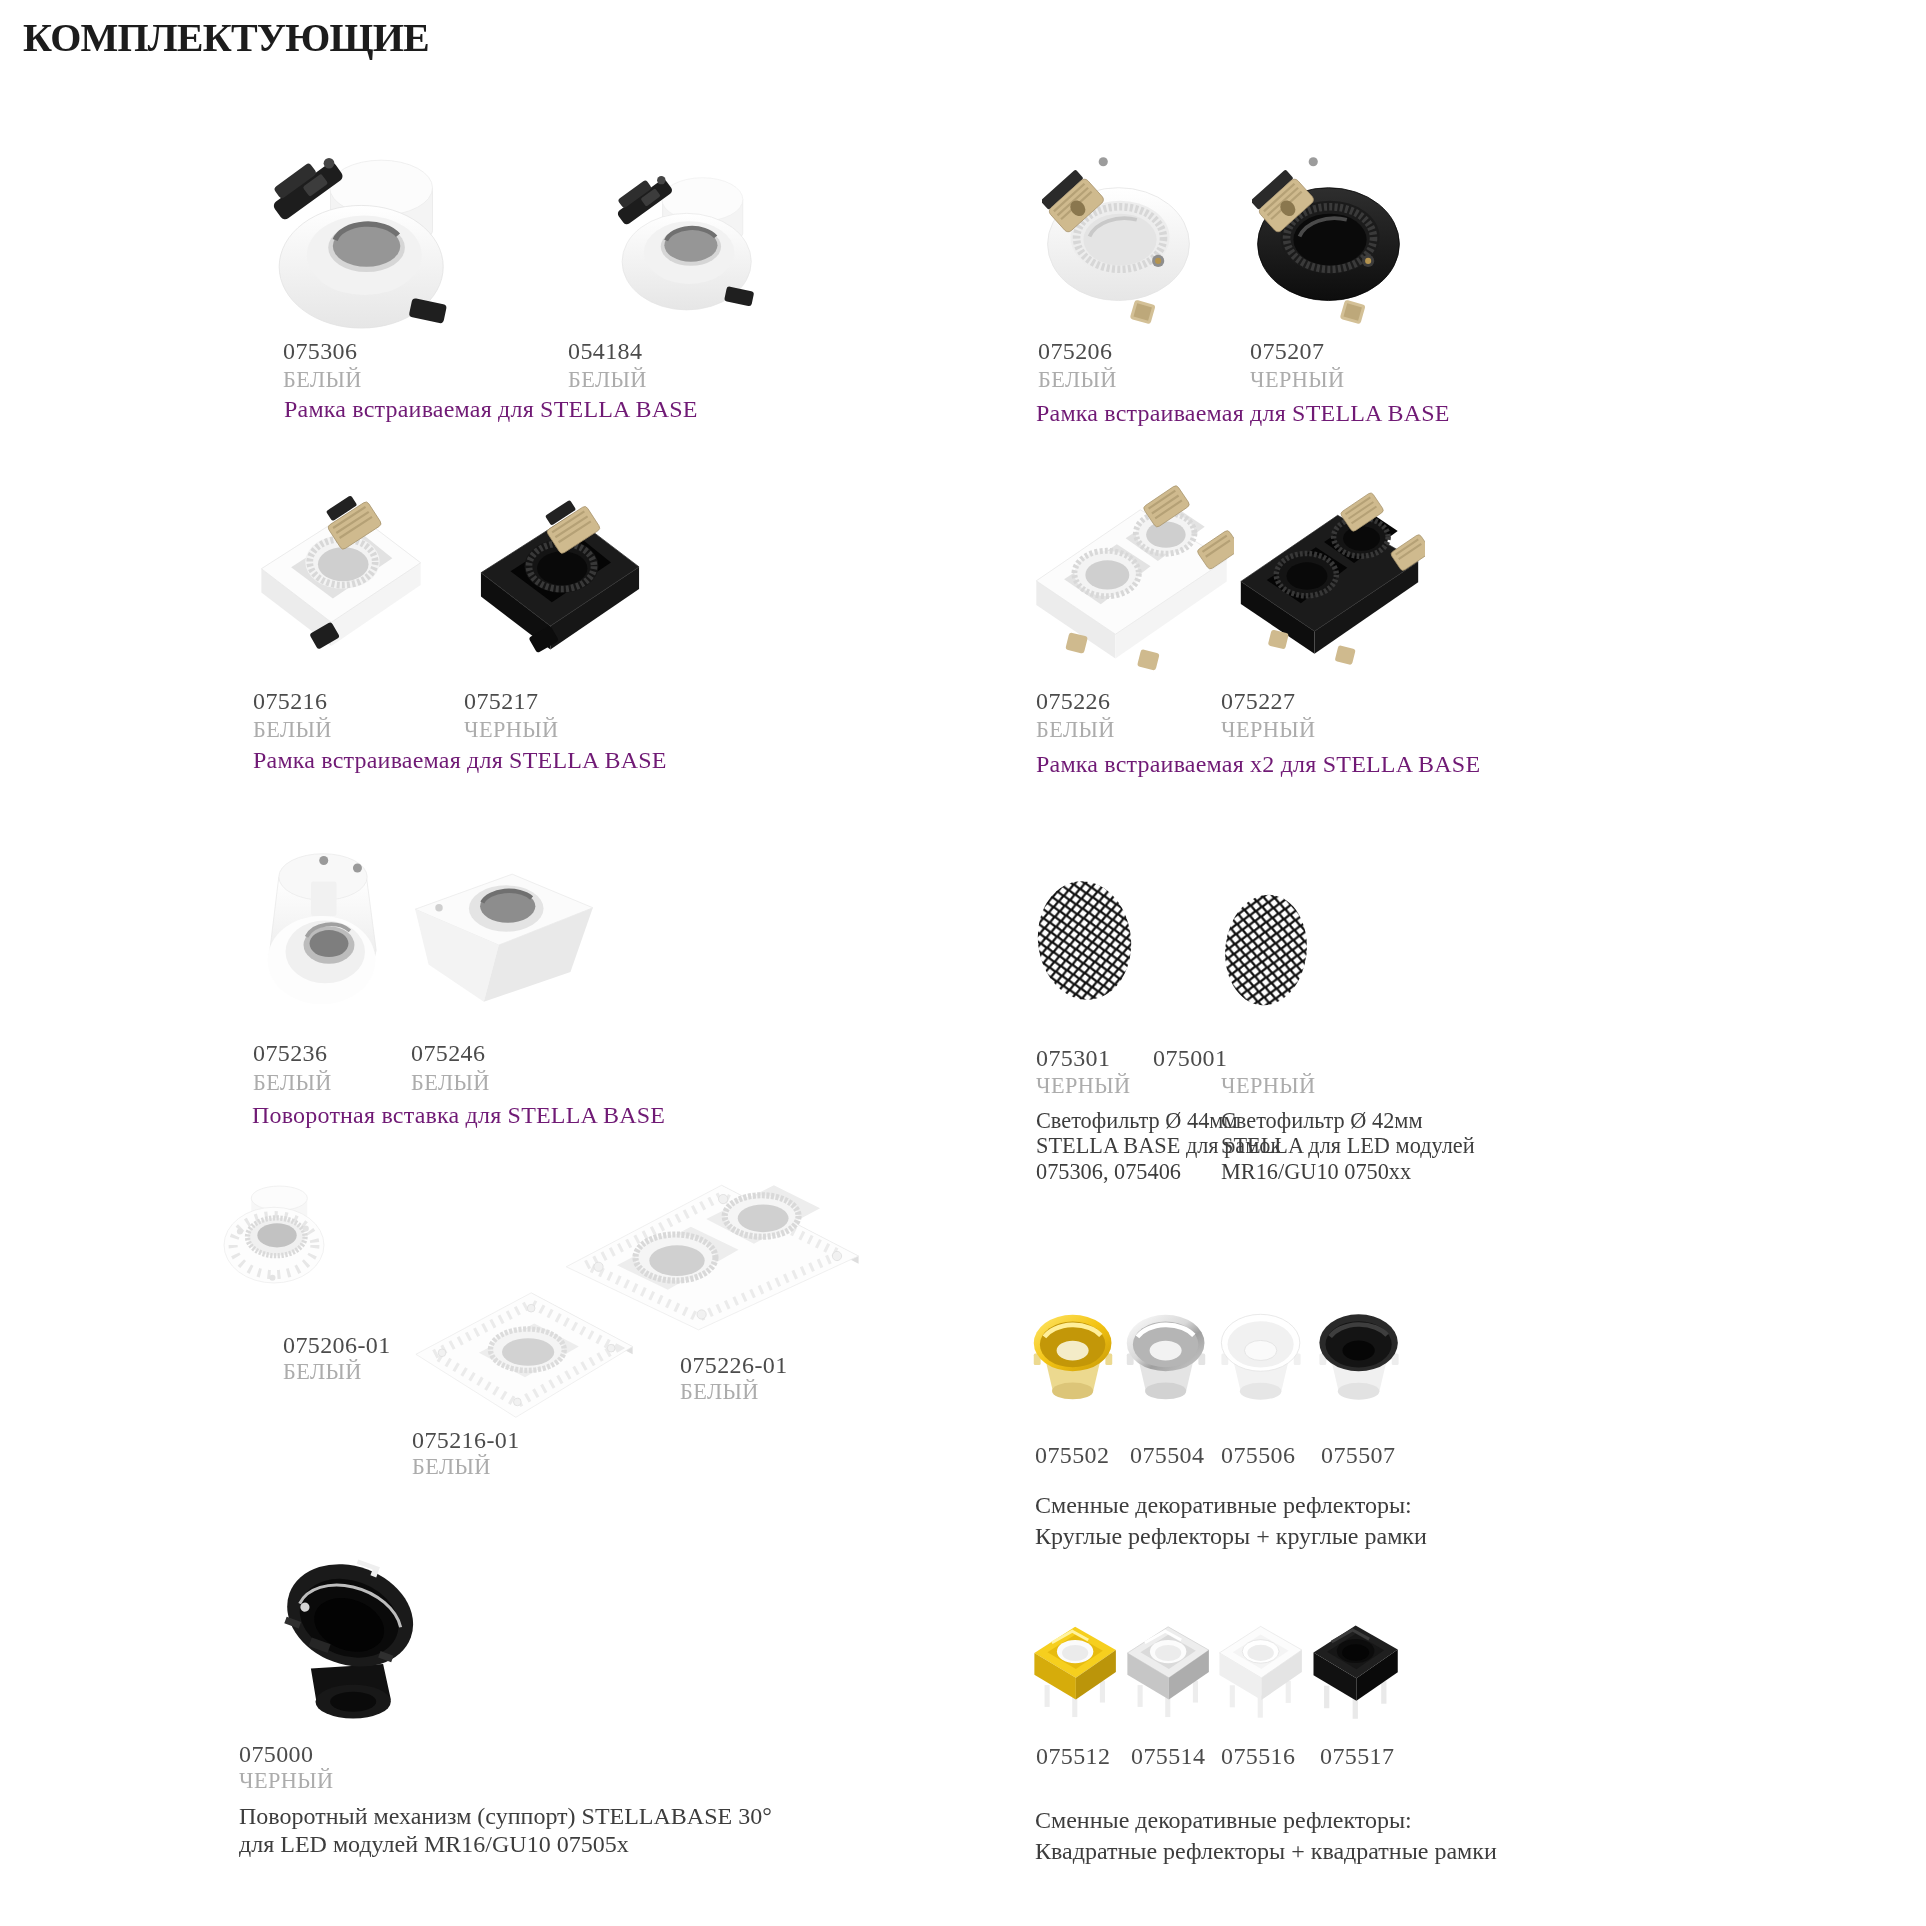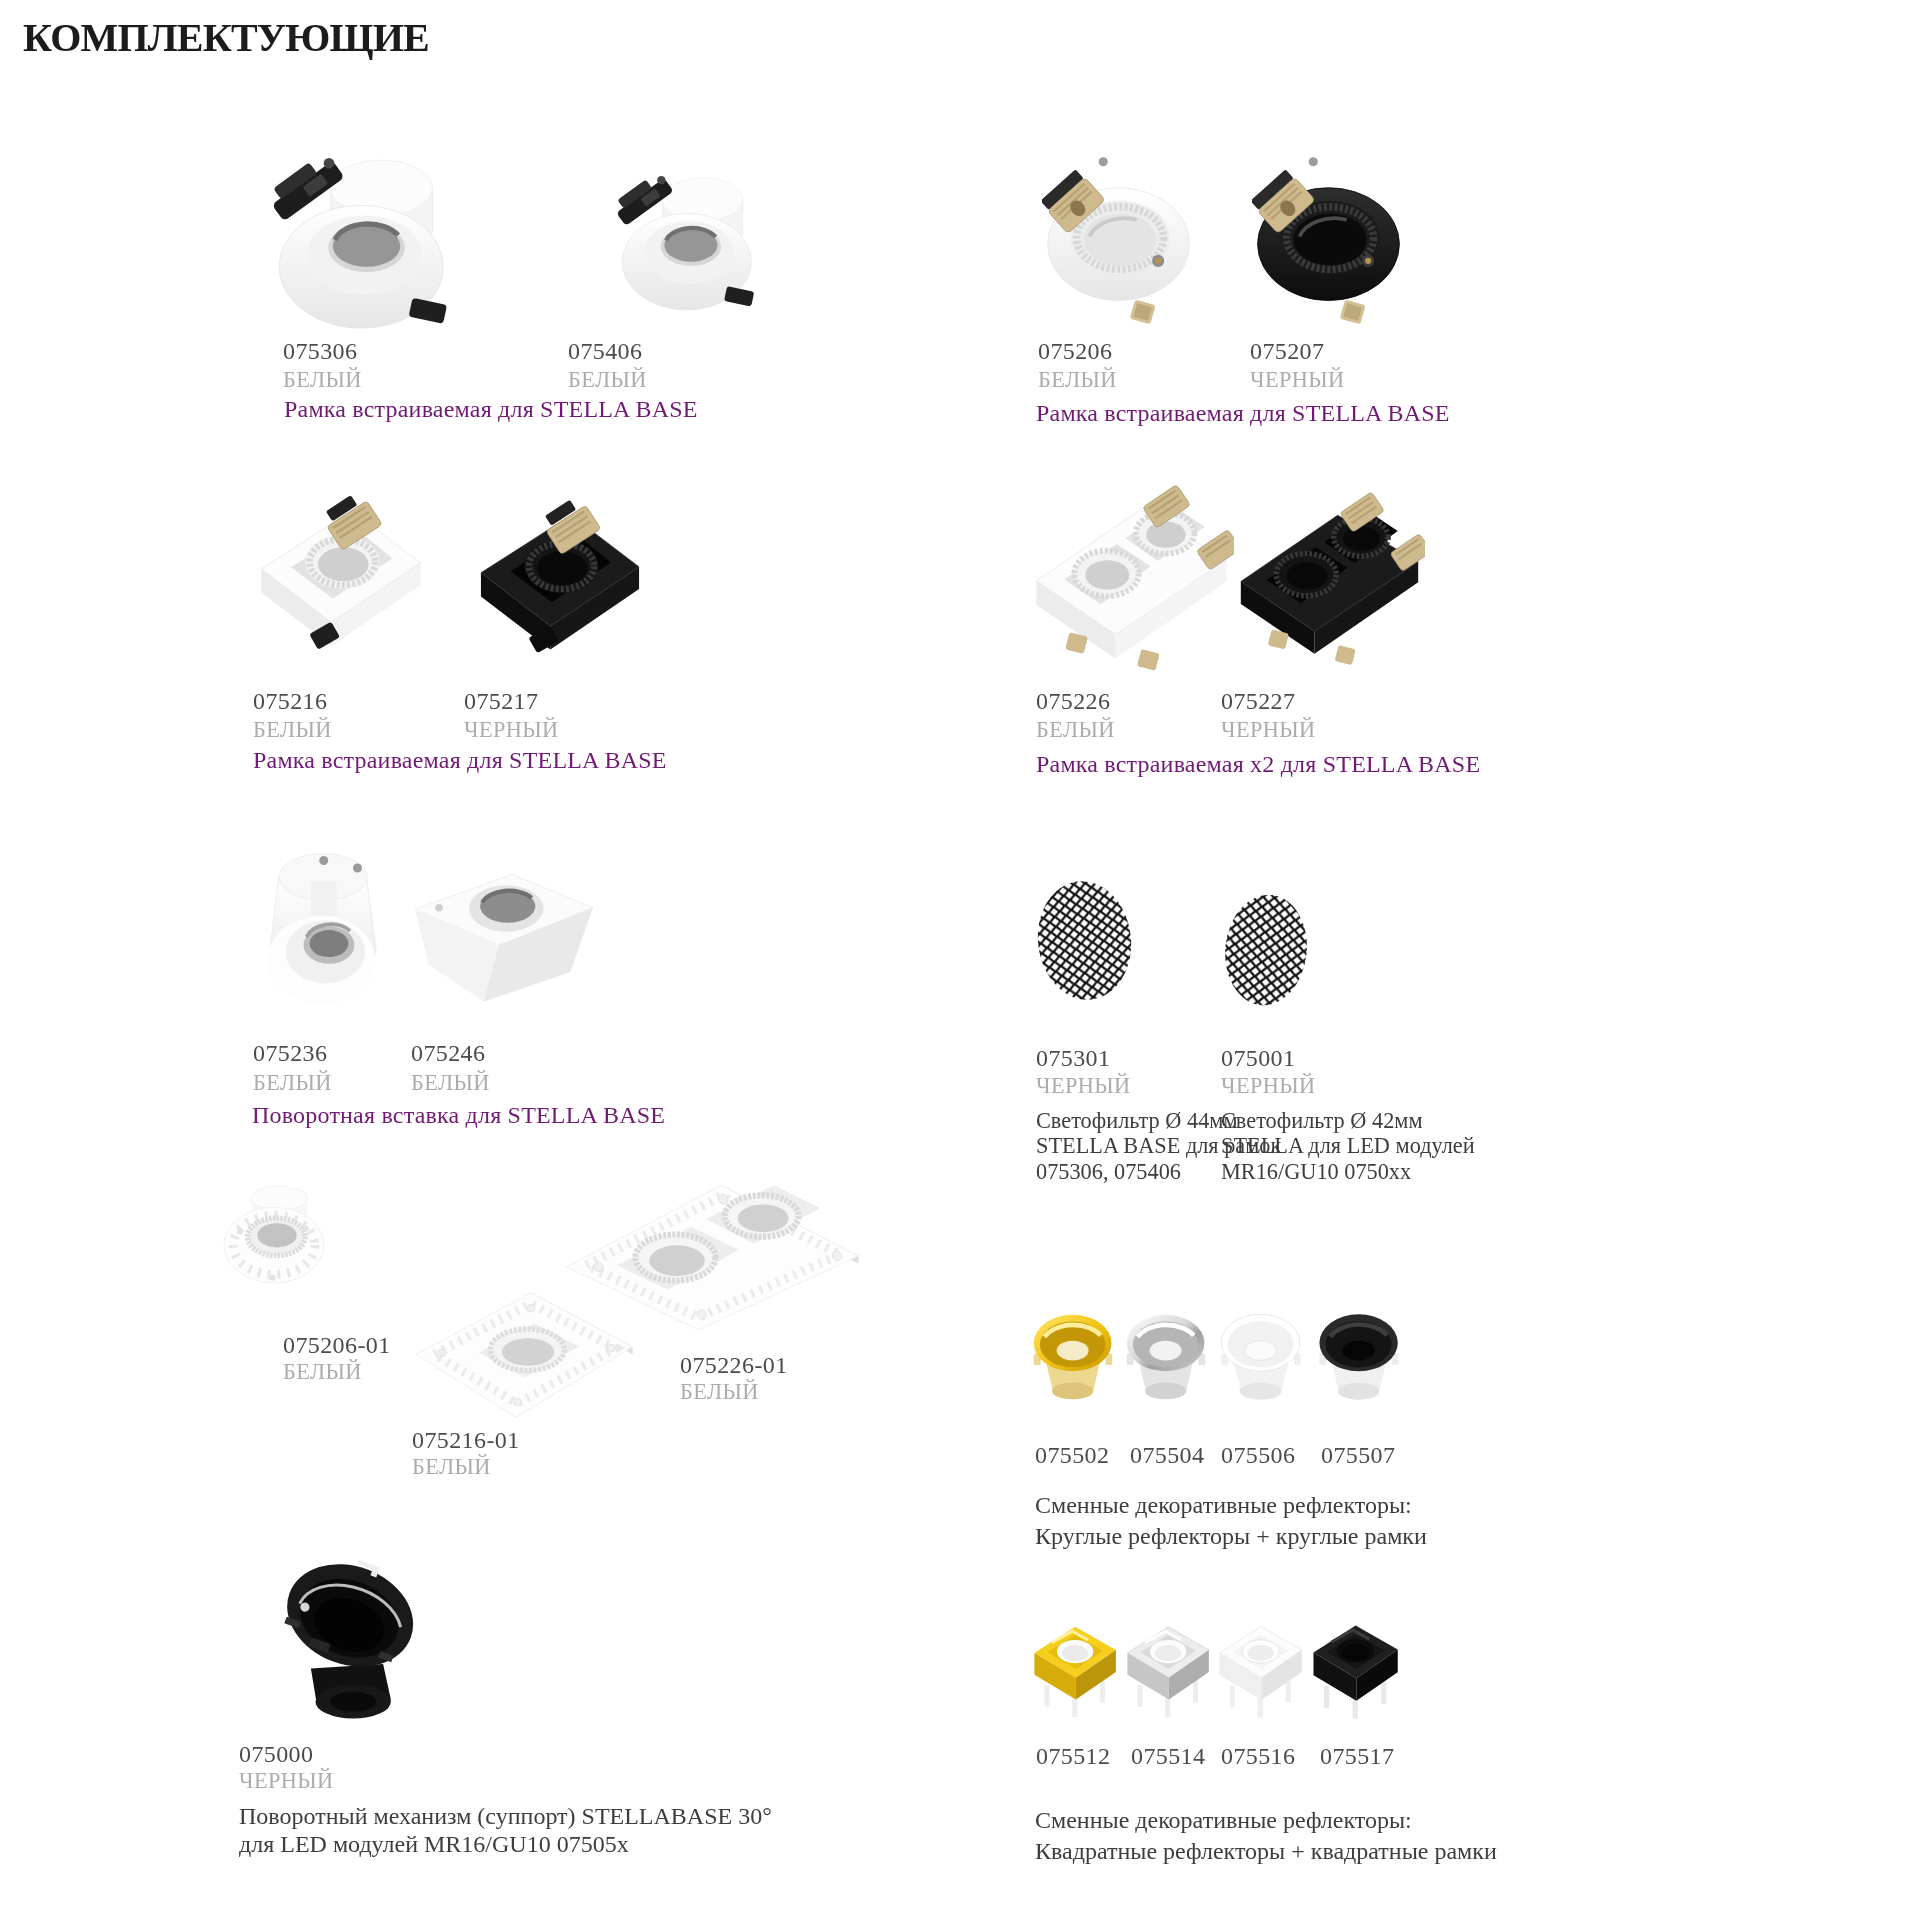--- a/index.html
+++ b/index.html
@@ -85,21 +85,21 @@
         <rect x="12" y="50" width="98" height="27" rx="7" fill="#1d1d1d"></rect>
         <rect x="26" y="34" width="58" height="18" rx="5" fill="#2e2e2e"></rect>
         <rect x="58" y="55" width="30" height="16" rx="3" fill="#3c3c3c"></rect>
       </g>
       <circle cx="90" cy="30" r="7" fill="#454545"></circle>
       <rect x="196" y="210" width="46" height="25" rx="5" fill="#1f1f1f" transform="rotate(12 219 222)"></rect>
     </svg>
   </div>
   <div class="code" style="left:283px;top:338px">075306</div>
   <div class="clr" style="left:283px;top:367px">БЕЛЫЙ</div>
-  <div class="code" style="left:568px;top:338px">075406</div>
+  <div class="code" style="left:568px;top:338px">054184</div>
   <div class="clr" style="left:568px;top:367px">БЕЛЫЙ</div>
   <div class="cap" style="left:284px;top:396px">Рамка встраиваемая для STELLA BASE</div>
 
   <div class="pimg" style="left:1042px;top:145px;width:153px;height:183px">
     <svg viewBox="0 0 200 240">
       <ellipse cx="100" cy="130" rx="93" ry="74" fill="url(#gw)" stroke="#e3e3e3"></ellipse>
       <ellipse cx="102" cy="121" rx="65" ry="48" fill="#ededed"></ellipse>
       <ellipse cx="102" cy="122" rx="57" ry="41" fill="none" stroke="#d7d7d7" stroke-width="10" stroke-dasharray="4 3"></ellipse>
       <ellipse cx="102" cy="124" rx="48" ry="34" fill="#e4e4e4"></ellipse>
       <path d="M62,120 a48,34 0 0 1 62,-22" fill="none" stroke="#c9c9c9" stroke-width="5"></path>
@@ -283,21 +283,21 @@
       </g>
     </svg>
   </div>
   <div class="code" style="left:1036px;top:1045px">075301</div>
   <div class="clr" style="left:1036px;top:1073px">ЧЕРНЫЙ</div>
   <div class="desc" style="left:1036px;top:1108px">
     <div>Светофильтр Ø 44мм</div>
     <div>STELLA BASE для рамок</div>
     <div>075306, 075406</div>
   </div>
-  <div class="code" style="left:1221px;top:1045px">075001</div>
+  <div class="code" style="left:1153px;top:1045px">075001</div>
   <div class="clr" style="left:1221px;top:1073px">ЧЕРНЫЙ</div>
   <div class="desc" style="left:1221px;top:1108px">
     <div>Светофильтр Ø 42мм</div>
     <div>STELLA для LED модулей</div>
     <div>MR16/GU10 0750xx</div>
   </div>
 
   <div class="pimg" style="left:221px;top:1175px;width:106px;height:116px">
     <svg viewBox="0 0 140 152">
       <path d="M40,30 L40,64 Q75,86 114,62 L114,30" fill="#f7f7f7"></path>

